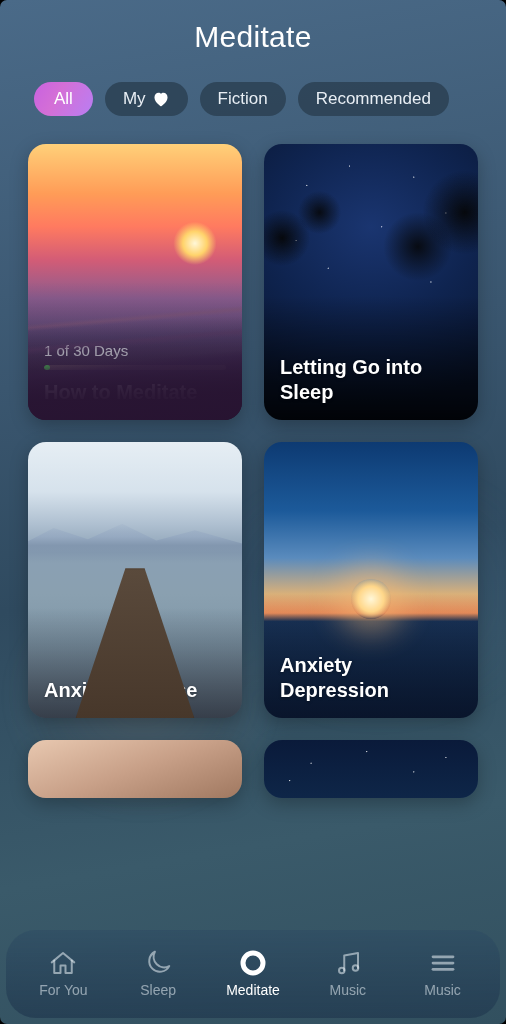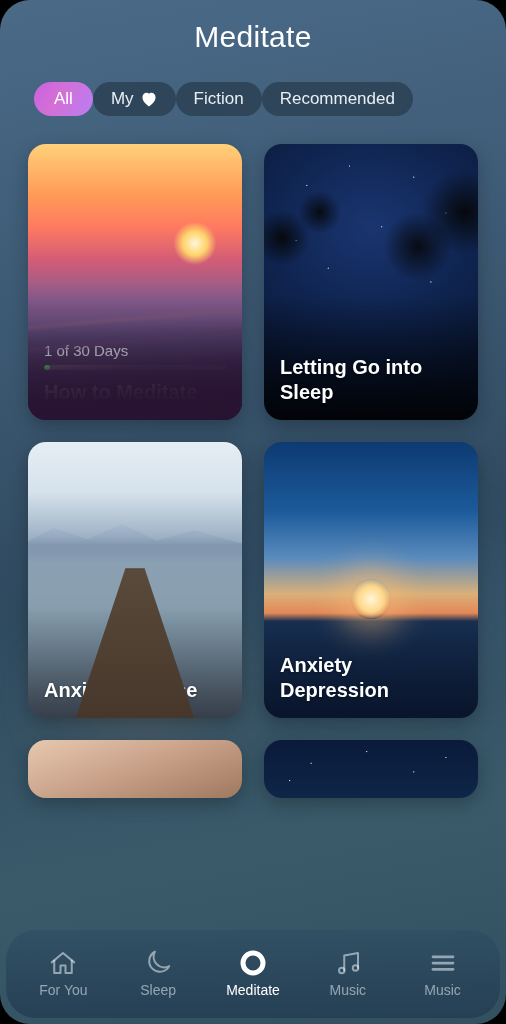--- a/index.html
+++ b/index.html
@@ -5,21 +5,21 @@
   * { box-sizing: border-box; margin: 0; padding: 0; }
   html, body { width: 506px; height: 1024px; overflow: hidden; font-family: -apple-system, BlinkMacSystemFont, 'Segoe UI', sans-serif; }
   body {
     background: #000;
     display: flex;
     justify-content: center;
   }
   .device {
     width: 506px;
     height: 1024px;
-    border-radius: 30px;
+    border-radius: 7px;
     overflow: hidden;
     position: relative;
     background: linear-gradient(170deg, #4a6a88 0%, #3a566f 35%, #2f4a5f 55%, #3a5a6a 80%, #32505f 100%);
   }
   .bg-blur {
     position: absolute; inset: 0;
     background:
       radial-gradient(ellipse 200px 180px at 28% 68%, rgba(170,140,120,0.18), transparent 70%),
       radial-gradient(ellipse 260px 200px at 75% 58%, rgba(90,130,170,0.22), transparent 70%);
     filter: blur(4px);
@@ -33,21 +33,21 @@
   }
   .title {
     color: #fff;
     font-size: 30px;
     font-weight: 400;
     letter-spacing: 0.3px;
   }
 
   .chips {
     display: flex;
-    gap: 0;
+    gap: 12px;
     padding: 18px 22px 10px 34px;
     overflow: hidden;
     white-space: nowrap;
   }
   .chip {
     flex: 0 0 auto;
     padding: 3px 18px;
     border-radius: 20px;
     background: rgba(40,60,78,0.75);
     color: #e8eef4;

